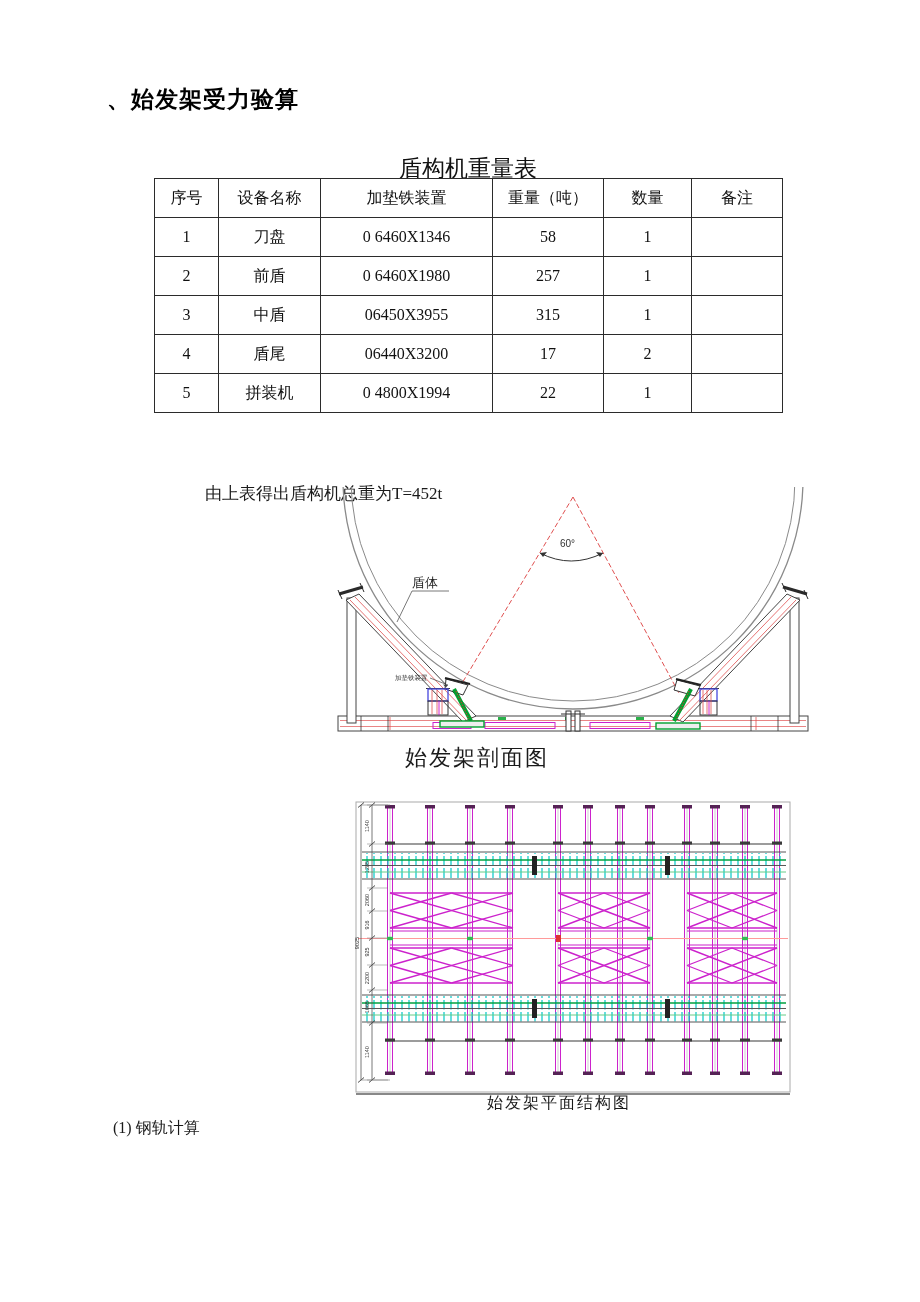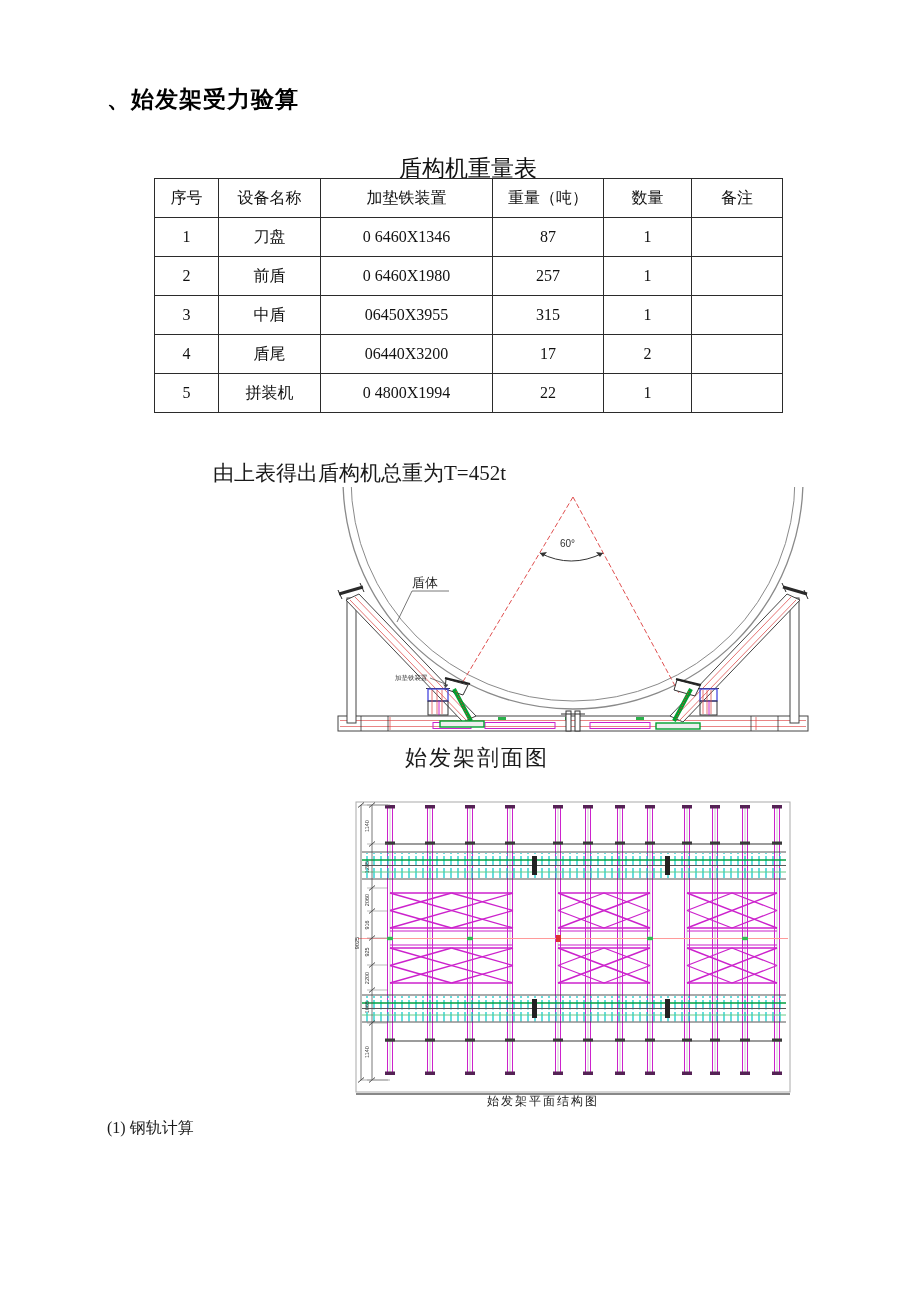--- a/index.html
+++ b/index.html
@@ -18,24 +18,24 @@
   }
   table#weight-table{
     position:absolute;left:154px;top:178px;width:628px;
     border-collapse:collapse;table-layout:fixed;
   }
   #weight-table td,#weight-table th{
     border:1px solid #2b2b2b;height:38px;text-align:center;vertical-align:middle;
     font-size:16px;font-weight:normal;padding:0;color:#111;
     font-family:"Liberation Serif","DejaVu Serif",serif;
   }
-  #summary{left:205px;top:459px;font-size:21px;margin-left:8px;}
+  #summary{left:205px;top:482px;font-size:17px;}
   #section-caption{left:405px;top:743px;font-size:22px;letter-spacing:2px;}
-  #plan-caption{left:487px;top:1093px;font-size:12px;letter-spacing:2px;}
-  #list-item{left:107px;top:1118px;font-size:16px;}
+  #plan-caption{left:487px;top:1093px;font-size:16px;letter-spacing:2px;}
+  #list-item{left:113px;top:1118px;font-size:16px;}
   svg{display:block;}
 </style>
 </head>
 <body>
 
 <div class="abs" id="heading">、始发架受力验算</div>
 
 <div class="abs" id="table-title">盾构机重量表</div>
 
 <table id="weight-table">
@@ -53,21 +53,21 @@
     <th>设备名称</th>
     <th>加垫铁装置</th>
     <th>重量（吨）</th>
     <th>数量</th>
     <th>备注</th>
   </tr>
   <tr>
     <td>1</td>
     <td>刀盘</td>
     <td>0 6460X1346</td>
-    <td>87</td>
+    <td>58</td>
     <td>1</td>
     <td></td>
   </tr>
   <tr>
     <td>2</td>
     <td>前盾</td>
     <td>0 6460X1980</td>
     <td>257</td>
     <td>1</td>
     <td></td>

